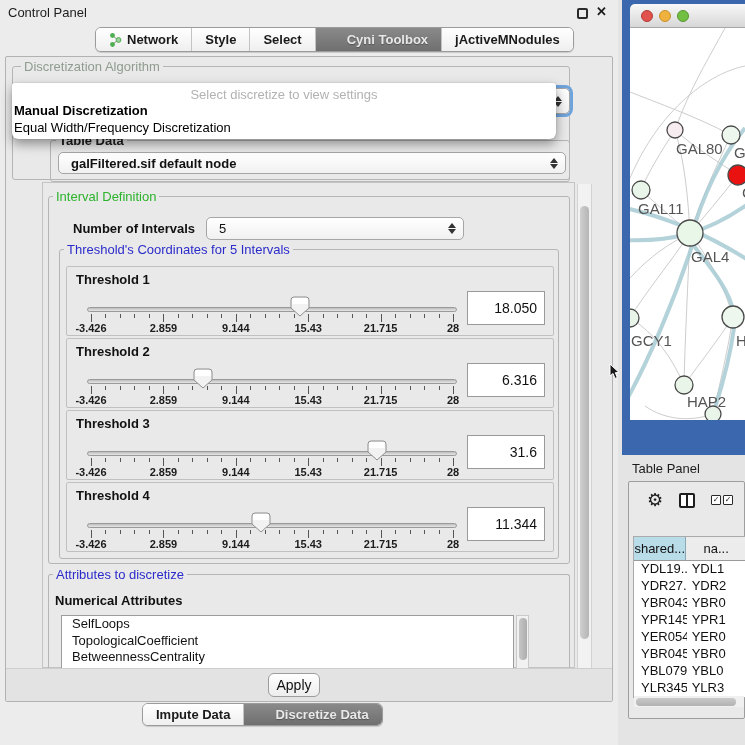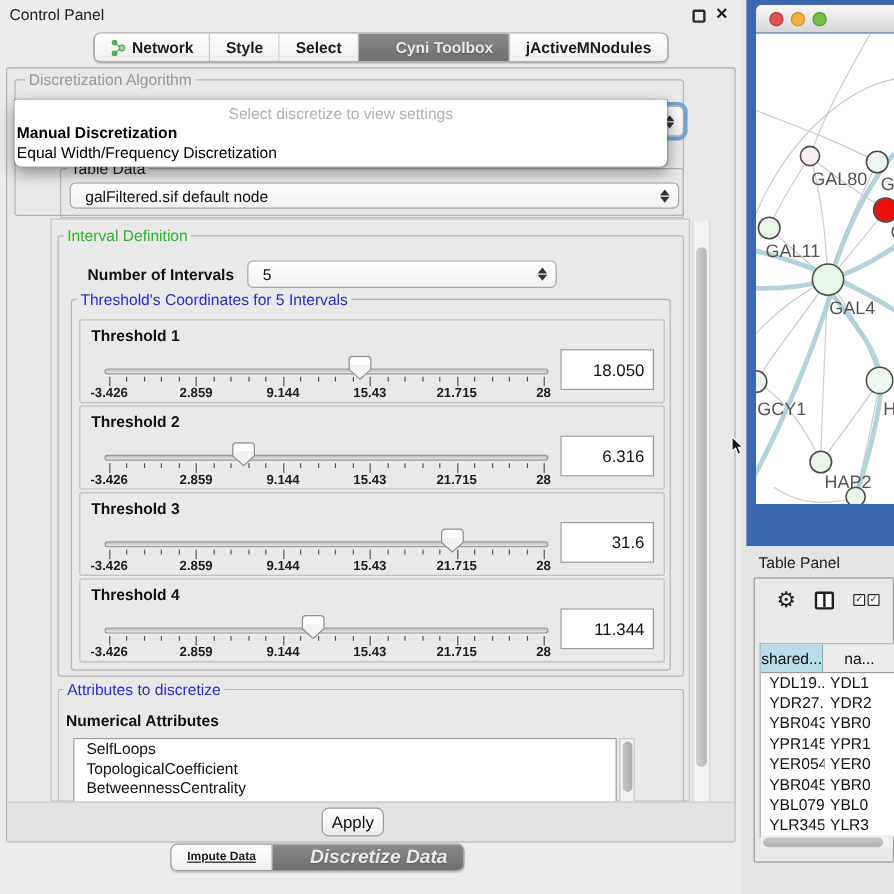--- a/index.html
+++ b/index.html
@@ -10,21 +10,21 @@
   
   .cp{left:0;top:0;width:618px;height:745px;background:#ececec;}
   .cp-title{left:8px;top:5px;font-size:13px;color:#1c1c1c;}
   .float-icon{left:577px;top:8px;width:11px;height:11px;border:2px solid #2b2b2b;border-radius:2px;background:#ececec;}
   .close-icon{left:596px;top:4px;font-size:13px;font-weight:bold;color:#1b1b1b;}
 
   .seg-bar{display:flex;height:25px;border:1px solid #9b9b9b;border-radius:6px;overflow:hidden;background:#fff;box-shadow:0 1px 1px rgba(0,0,0,.15);}
   .seg{display:flex;align-items:center;gap:5px;padding:0 13px;font-size:13px;font-weight:bold;color:#1a1a1a;background:linear-gradient(#ffffff,#efefef);border-right:1px solid #c3c3c3;white-space:nowrap;}
   .seg:last-child{border-right:none;}
   .seg.sel{background:linear-gradient(#8a8a8a,#6f6f6f);color:#e9e9e9;text-shadow:0 1px 1px rgba(0,0,0,.3);padding-left:31px;}
-  .top-tabs{left:78px;top:27px;}
+  .top-tabs{left:95px;top:27px;}
   .bottom-tabs{left:142px;top:703px;}
 
   .content-box{left:5px;top:56px;width:608px;height:646px;background:#e9e9e9;border:1px solid #b2b2b2;border-radius:2px;}
 
   .groupbox{border:1px solid #b5b5b5;border-radius:3px;}
   .gtitle{position:absolute;font-size:13px;background:#e9e9e9;padding:0 3px;line-height:13px;}
 
   
   .combo{background:linear-gradient(#ffffff,#f1f1f1);border:1px solid #a6a6a6;border-radius:5px;font-size:13px;color:#111;display:flex;align-items:center;}
   .combo .val{padding-left:12px;flex:1;}
@@ -139,21 +139,21 @@
           <i class="dn"></i>
         </span>
     </div>
 
     <div class="abs popup">
       <div class="prompt">Select discretize to view settings</div>
       <div class="it" style="top:20px;font-weight:bold;">Manual Discretization</div>
       <div class="it" style="top:37px;">Equal Width/Frequency Discretization</div>
     </div>
 
-    <div class="abs groupbox" style="left:50px;top:140px;width:520px;height:42px;">
+    <div class="abs groupbox" style="left:50px;top:140px;width:520px;height:42px;font-weight:bold;">
       <span class="gtitle" style="left:5px;top:-7px;color:#1c1c1c;">Table Data</span>
       <div class="combo" style="position:absolute;left:7px;top:11px;width:508px;height:22px;">
         <span class="val">galFiltered.sif default node</span>
         <span class="stepper">
             <i class="up"></i>
             <i class="dn"></i>
           </span>
       </div>
     </div>
 
@@ -372,24 +372,24 @@
 
     <div class="abs panel-sb">
         <b></b>
       </div>
 
     <div class="abs apply-bar">
       <div class="btn apply-btn">Apply</div>
     </div>
 
     <div class="abs bottom-tabs seg-bar" style="height:23px;">
-      <div class="seg" style="font-size:10px;text-decoration:underline;">
+      <div class="seg" style="font-size:13px;">
           <span>Impute Data</span>
         </div>
-      <div class="seg sel" style="font-size:16px;font-style:italic;">
+      <div class="seg sel" style="font-size:13px;">
           <span>Discretize Data</span>
         </div>
     </div>
   </div>
 
   <div class="abs net-frame"></div>
   <div class="abs net-titlebar">
     <span class="tl" style="left:11px;background:#e1514d;border:1px solid #b23c39;"></span>
     <span class="tl" style="left:29px;background:#f0b23e;border:1px solid #c8912c;"></span>
     <span class="tl" style="left:47px;background:#72c043;border:1px solid #579630;"></span>

